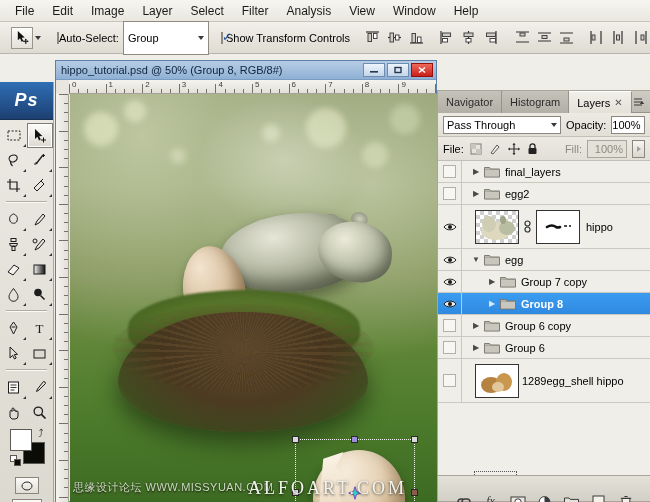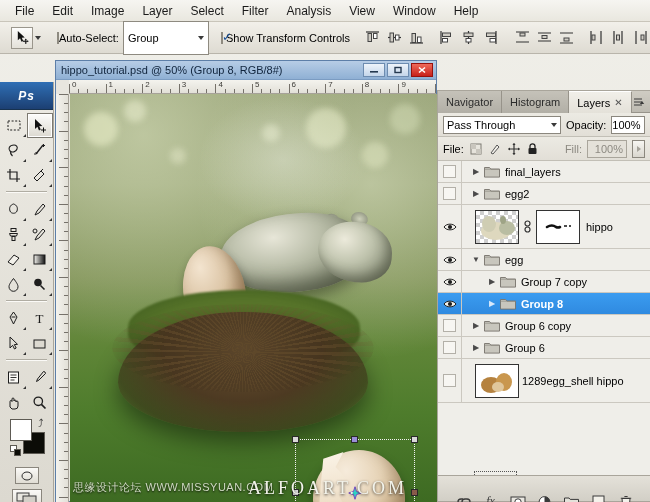--- a/index.html
+++ b/index.html
@@ -38,22 +38,22 @@
   .lbl { font-size:11px; white-space:nowrap; }
   .combo { display:inline-flex; align-items:center; justify-content:space-between;
      border:1px solid #8e8a80; background:#fff; height:19px; padding:16px 4px; min-width:84px; font-size:11px; }
   .align-grp { display:flex; gap:2px; align-items:center; }
   .align-btn { width:20px; height:20px; display:flex; align-items:center; justify-content:center;
      border:1px solid transparent; }
 
   
   .toolbox { position:absolute; left:0; top:82px; width:54px; height:420px;
      background:linear-gradient(#eceae3,#dcd9d0); border-right:1px solid #aaa69c; }
-  .ps-badge { height:28px; background:linear-gradient(#2f6fb5,#1c3f72); color:#fff;
-     display:flex; align-items:center; justify-content:center; font-size:12px; font-weight:bold;
+  .ps-badge { height:38px; background:linear-gradient(#2f6fb5,#1c3f72); color:#fff;
+     display:flex; align-items:center; justify-content:center; font-size:18px; font-weight:bold;
      font-style:italic; letter-spacing:1px; border-bottom:1px solid #17324f; }
   .tgrid { display:grid; grid-template-columns:26px 26px; justify-content:center; padding-top:3px; }
   .tool { width:26px; height:25px; display:flex; align-items:center; justify-content:center;
      position:relative; font-size:13px; color:#1d1d1d; }
   .tool.sel { background:linear-gradient(#fdfdfc,#dcd9d0); border:1px solid #7d7a71;
      box-shadow:inset 0 0 0 1px #fff; }
   .tool .tri { position:absolute; right:1px; bottom:1px; width:0;height:0;
      border-left:3px solid transparent; border-top:3px solid transparent; border-bottom:3px solid #333; }
   .tdiv { height:1px; background:#b0ada3; margin:3px 6px 2px; box-shadow:0 1px 0 #fbfaf7; }
   .swatches { position:relative; height:44px; margin:4px 0 0 10px; }

